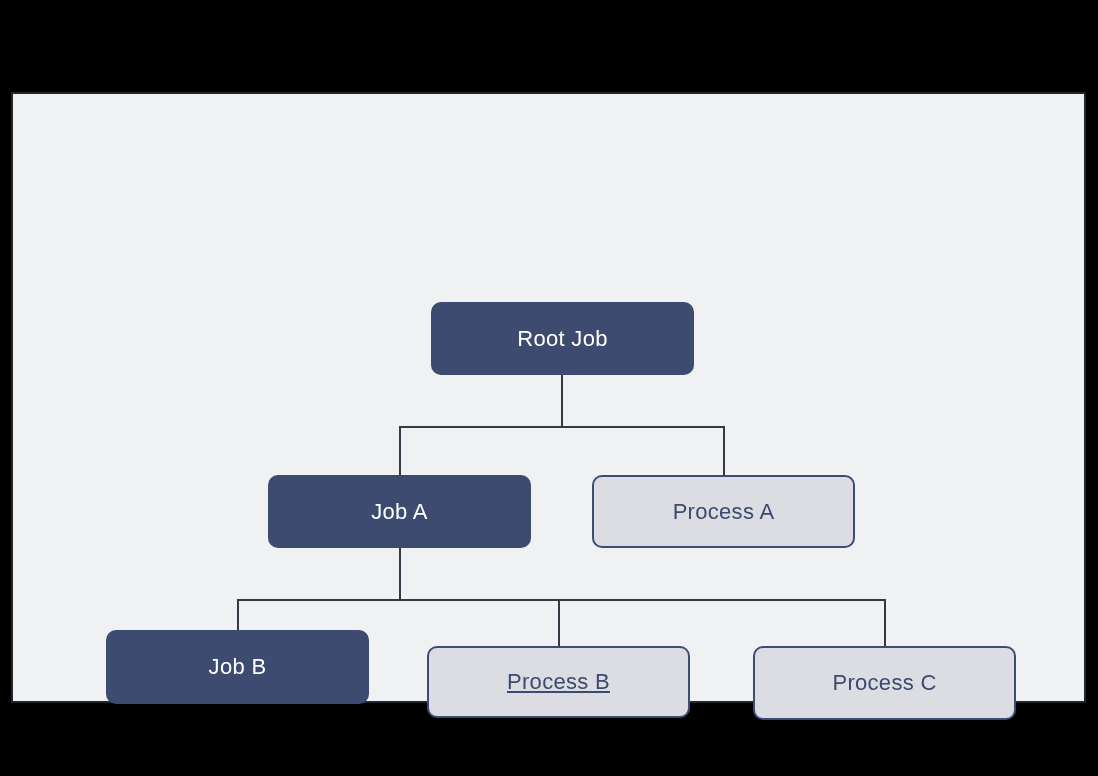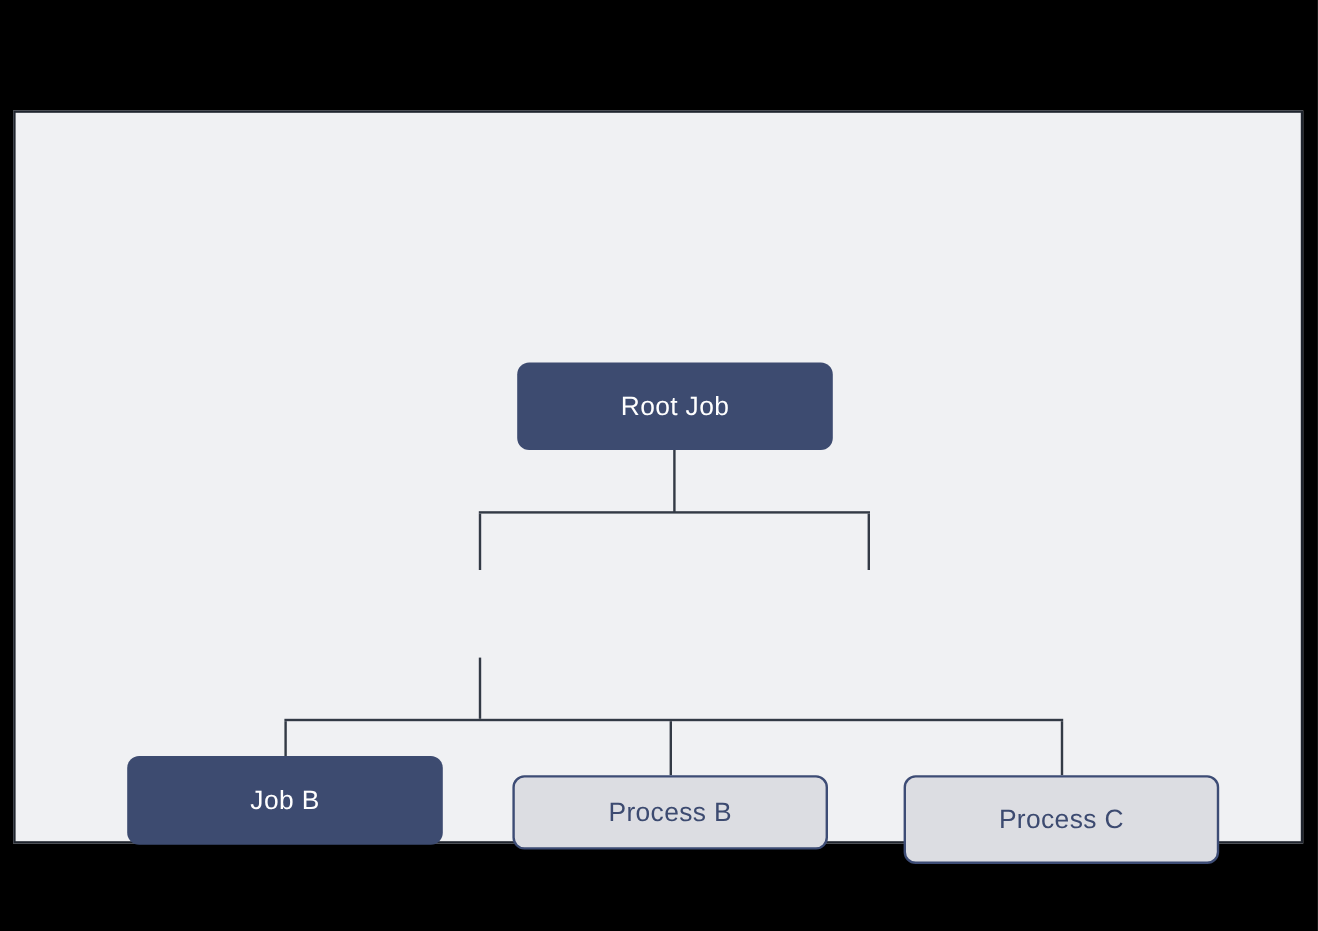--- a/index.html
+++ b/index.html
@@ -51,21 +51,21 @@
   .cline {
     position: absolute;
     background: var(--connector, #333a45);
     z-index: 1;
   }
   
   #node-root      { left: 418px; top: 208px; }
   #node-job-a     { left: 255px; top: 381px; }
   #node-process-a { left: 579px; top: 381px; }
   #node-job-b     { left:  93px; top: 536px; height: 74px; }
-  #node-process-b { left: 414px; top: 552px; height: 62px; }
+  #node-process-b { left: 414px; top: 552px; height: 72px; text-decoration: underline; }
   #node-process-c { left: 740px; top: 552px; height: 74px; justify-content: center; }
   
   #l-root-drop   { left: 548px; top: 281px; width: 2px;   height: 52px; }
   #l-tier1-h     { left: 386px; top: 332px; width: 326px; height: 2px;  }
   #l-joba-up     { left: 386px; top: 334px; width: 2px;   height: 47px; }
   #l-proca-up    { left: 710px; top: 334px; width: 2px;   height: 47px; }
   #l-joba-drop   { left: 386px; top: 454px; width: 2px;   height: 51px; }
   #l-tier2-h     { left: 224px; top: 505px; width: 649px; height: 2px;  }
   #l-jobb-up     { left: 224px; top: 507px; width: 2px;   height: 45px; }
   #l-procb-up    { left: 545px; top: 507px; width: 2px;   height: 45px; }
@@ -83,20 +83,26 @@
     <div class="cline" id="l-proca-up"></div>
     <div class="cline" id="l-joba-drop"></div>
     <div class="cline" id="l-tier2-h"></div>
     <div class="cline" id="l-jobb-up"></div>
     <div class="cline" id="l-procb-up"></div>
     <div class="cline" id="l-procc-up"></div>
 
     <div class="node job" id="node-root">
       <span>Root Job</span>
     </div>
+    <div class="node job" id="node-job-a">
+      <span>Job A</span>
+    </div>
+    <div class="node process" id="node-process-a">
+      <span>Process A</span>
+    </div>
     <div class="node job" id="node-job-b">
       <span>Job B</span>
     </div>
     <div class="node process" id="node-process-b">
       <span>Process B</span>
     </div>
     <div class="node process" id="node-process-c">
       <span>Process C</span>
     </div>
 

